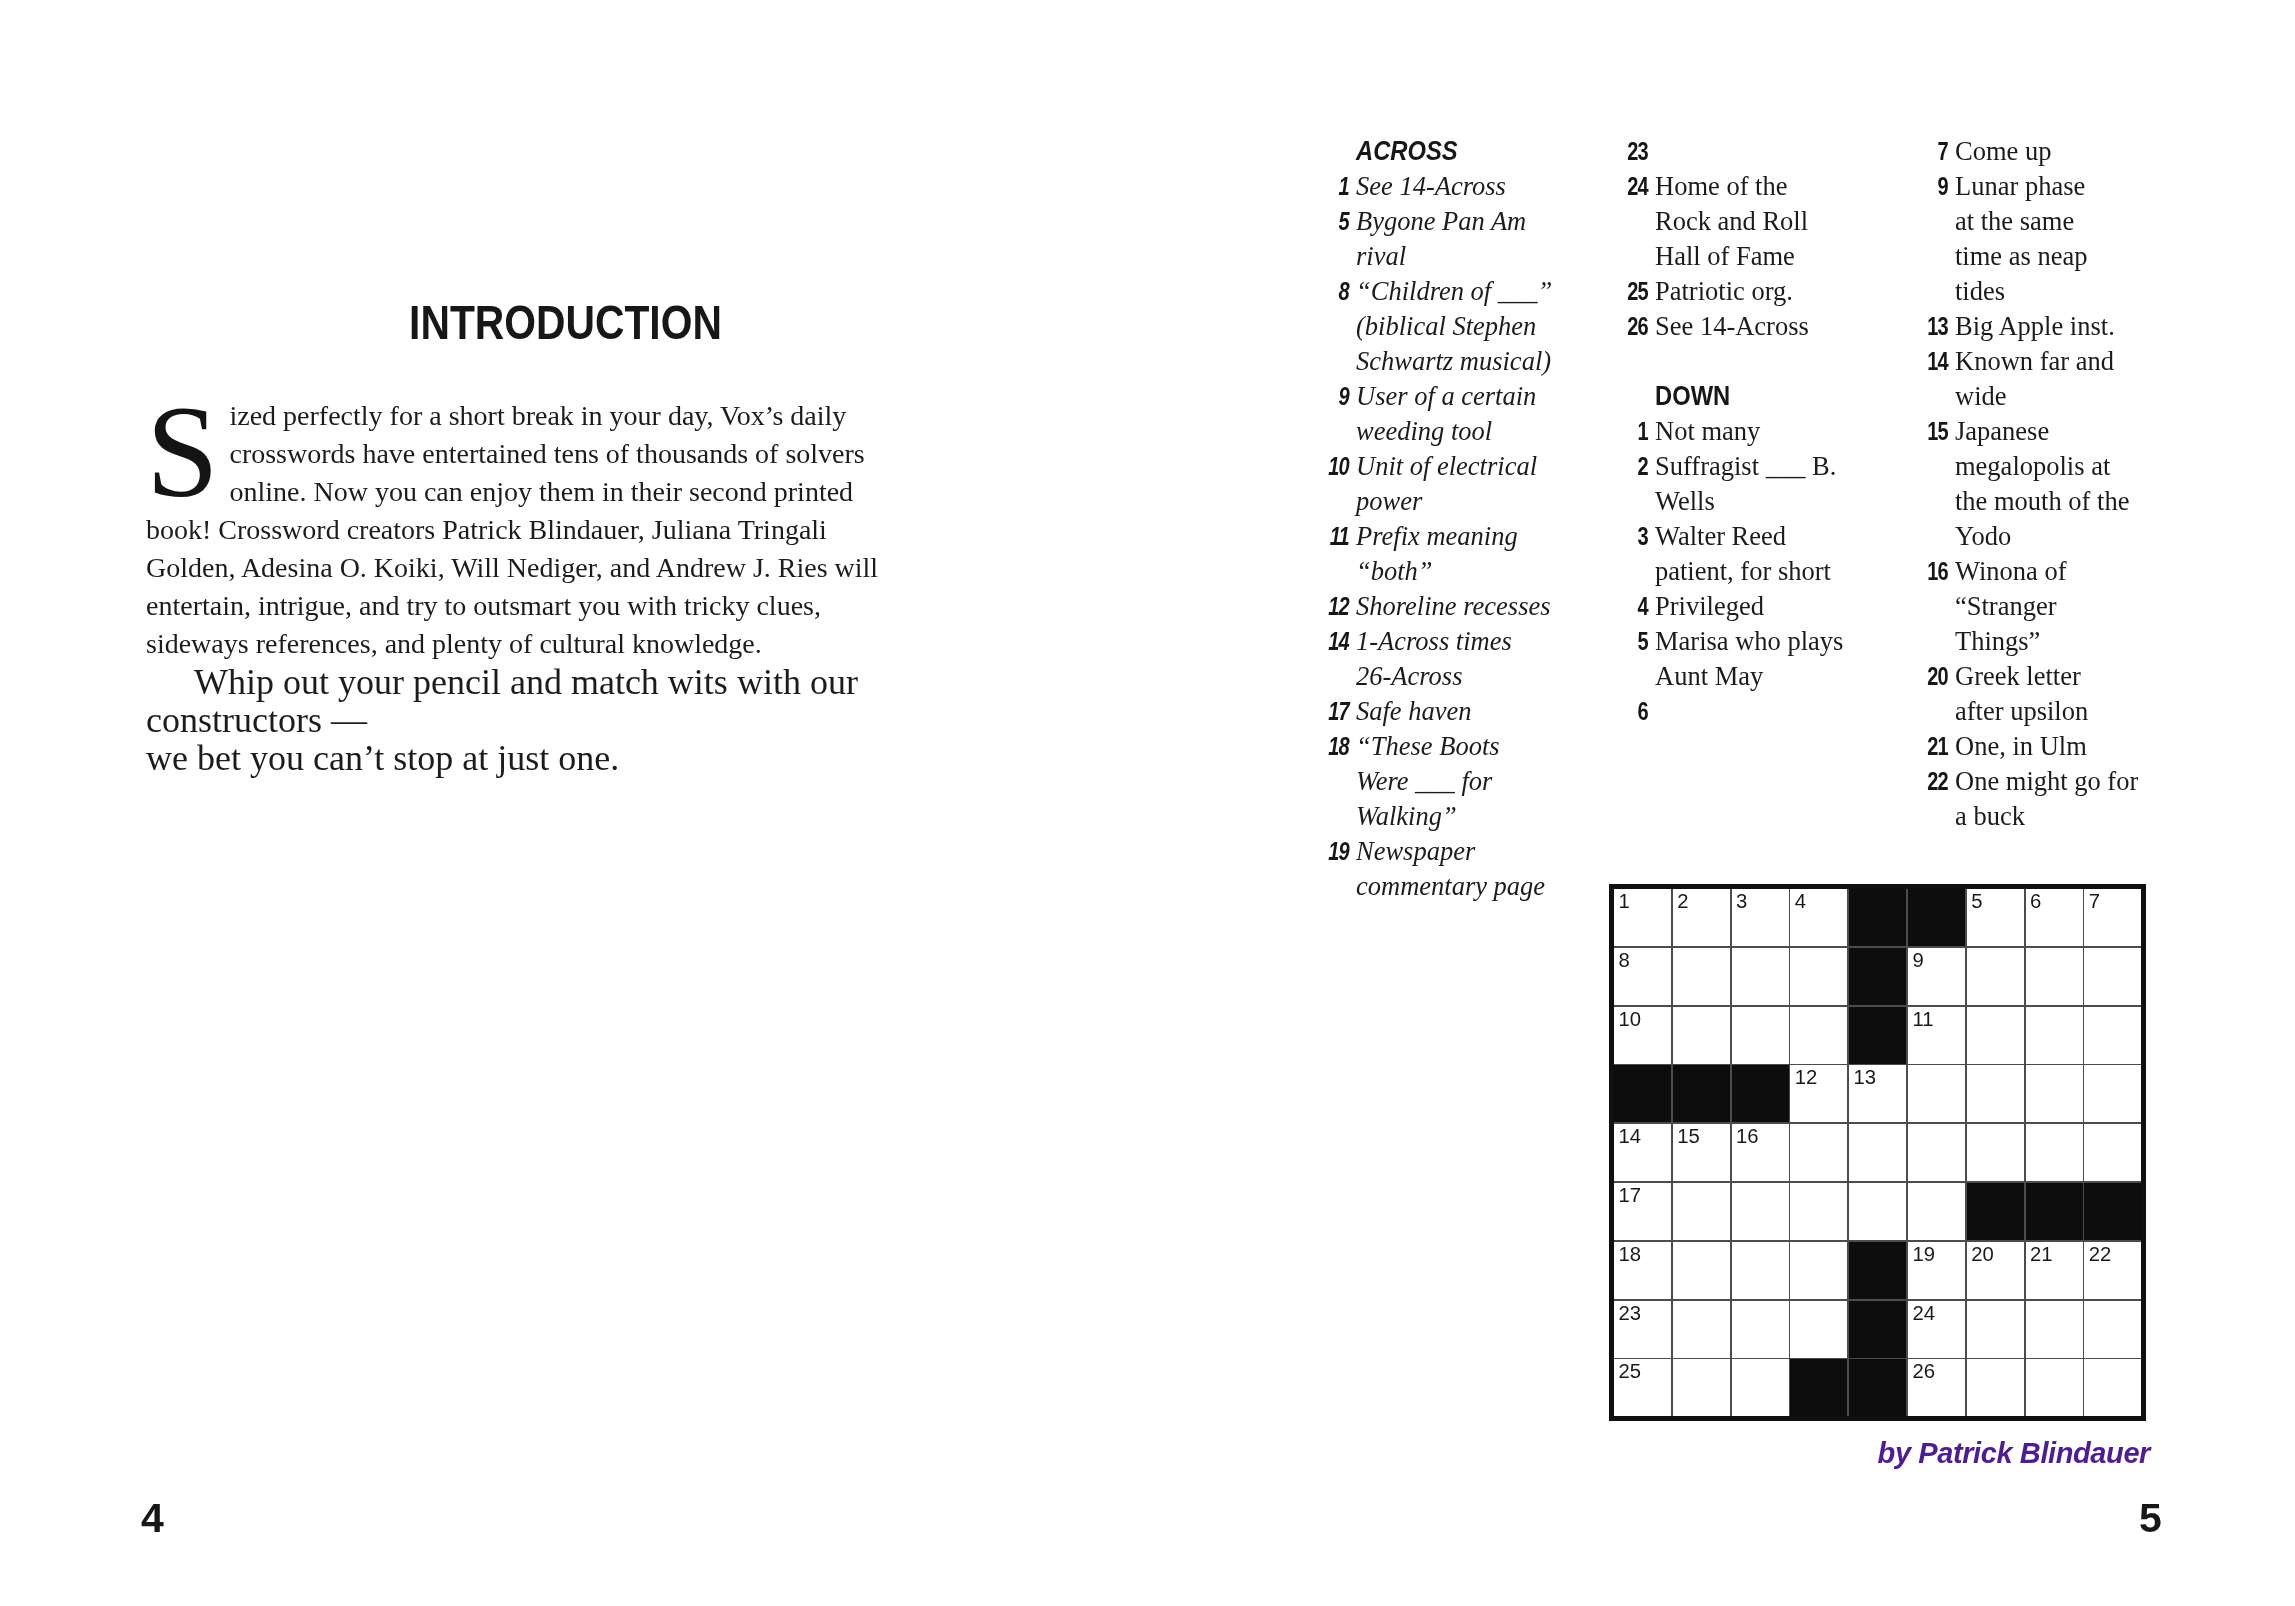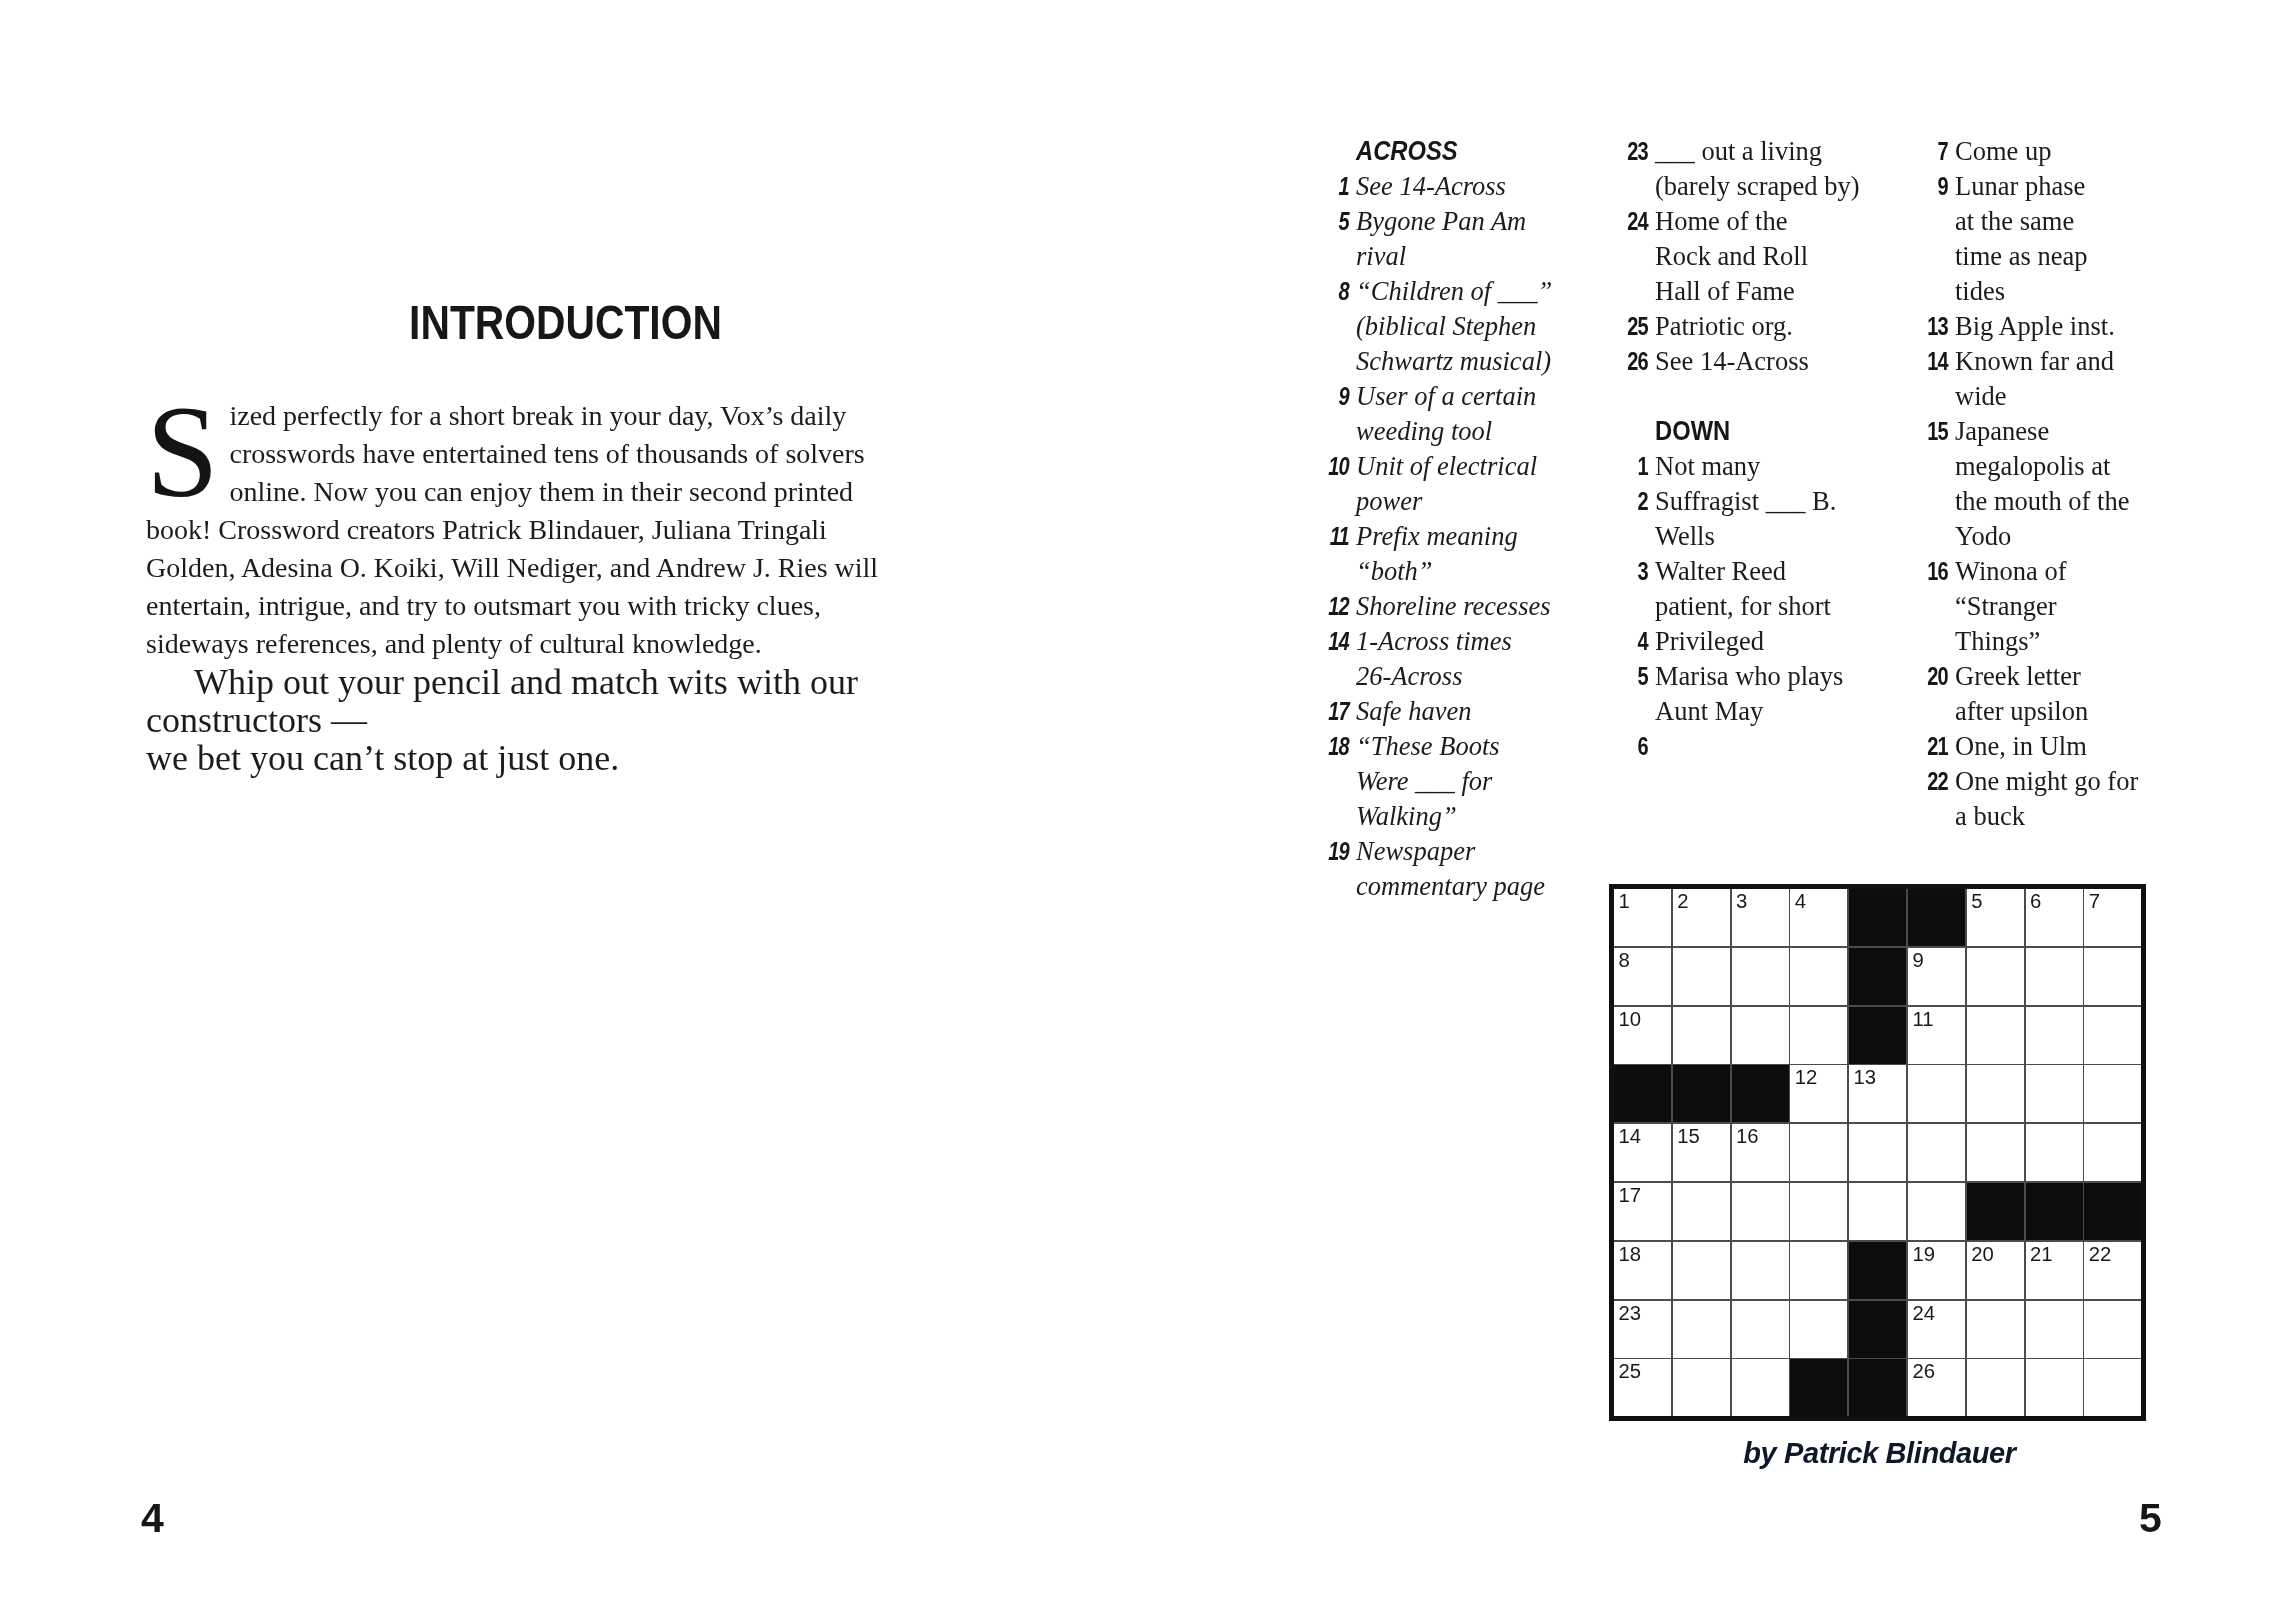--- a/index.html
+++ b/index.html
@@ -108,27 +108,27 @@
   .cell.black { background: #0d0d0d; }
   .cell-num {
     position: absolute;
     top: 0px; left: 4.4px;
     font-family: "Liberation Sans", sans-serif;
     font-size: 20.3px; line-height: 25px;
     color: #1a1a1a;
   }
   .byline {
     left: 1609px; top: 1436px; width: 541px;
-    text-align: center;
+    text-align: right;
     font-family: "Liberation Sans", sans-serif;
     font-weight: bold;
     font-style: italic;
     font-size: 29px; line-height: 34px;
     letter-spacing: -0.4px;
-    color: #0f172a;
+    color: #4c1d95;
   }
 </style>
 </head>
 <body>
 
 <div>
   <h1 class="abs intro-title">INTRODUCTION</h1>
 
   <div class="abs intro-block">
     <p class="intro-para1"><span class="drop-cap">S</span><span>ized perfectly for a short break in your day, Vox’s daily
@@ -199,22 +199,20 @@
       </div>
       <div class="clue">
         <span class="clue-num">19</span>
         <span class="clue-text">Newspaper
 commentary page</span>
       </div>
     </div>
   <div class="abs clue-col" id="clue-col-2">
       <div class="clue">
         <span class="clue-num">23</span>
-        <span class="clue-text">___ out a living
-(barely scraped by)</span>
       </div>
       <div class="clue">
         <span class="clue-num">24</span>
         <span class="clue-text">Home of the
 Rock and Roll
 Hall of Fame</span>
       </div>
       <div class="clue">
         <span class="clue-num">25</span>
         <span class="clue-text">Patriotic org.</span>

